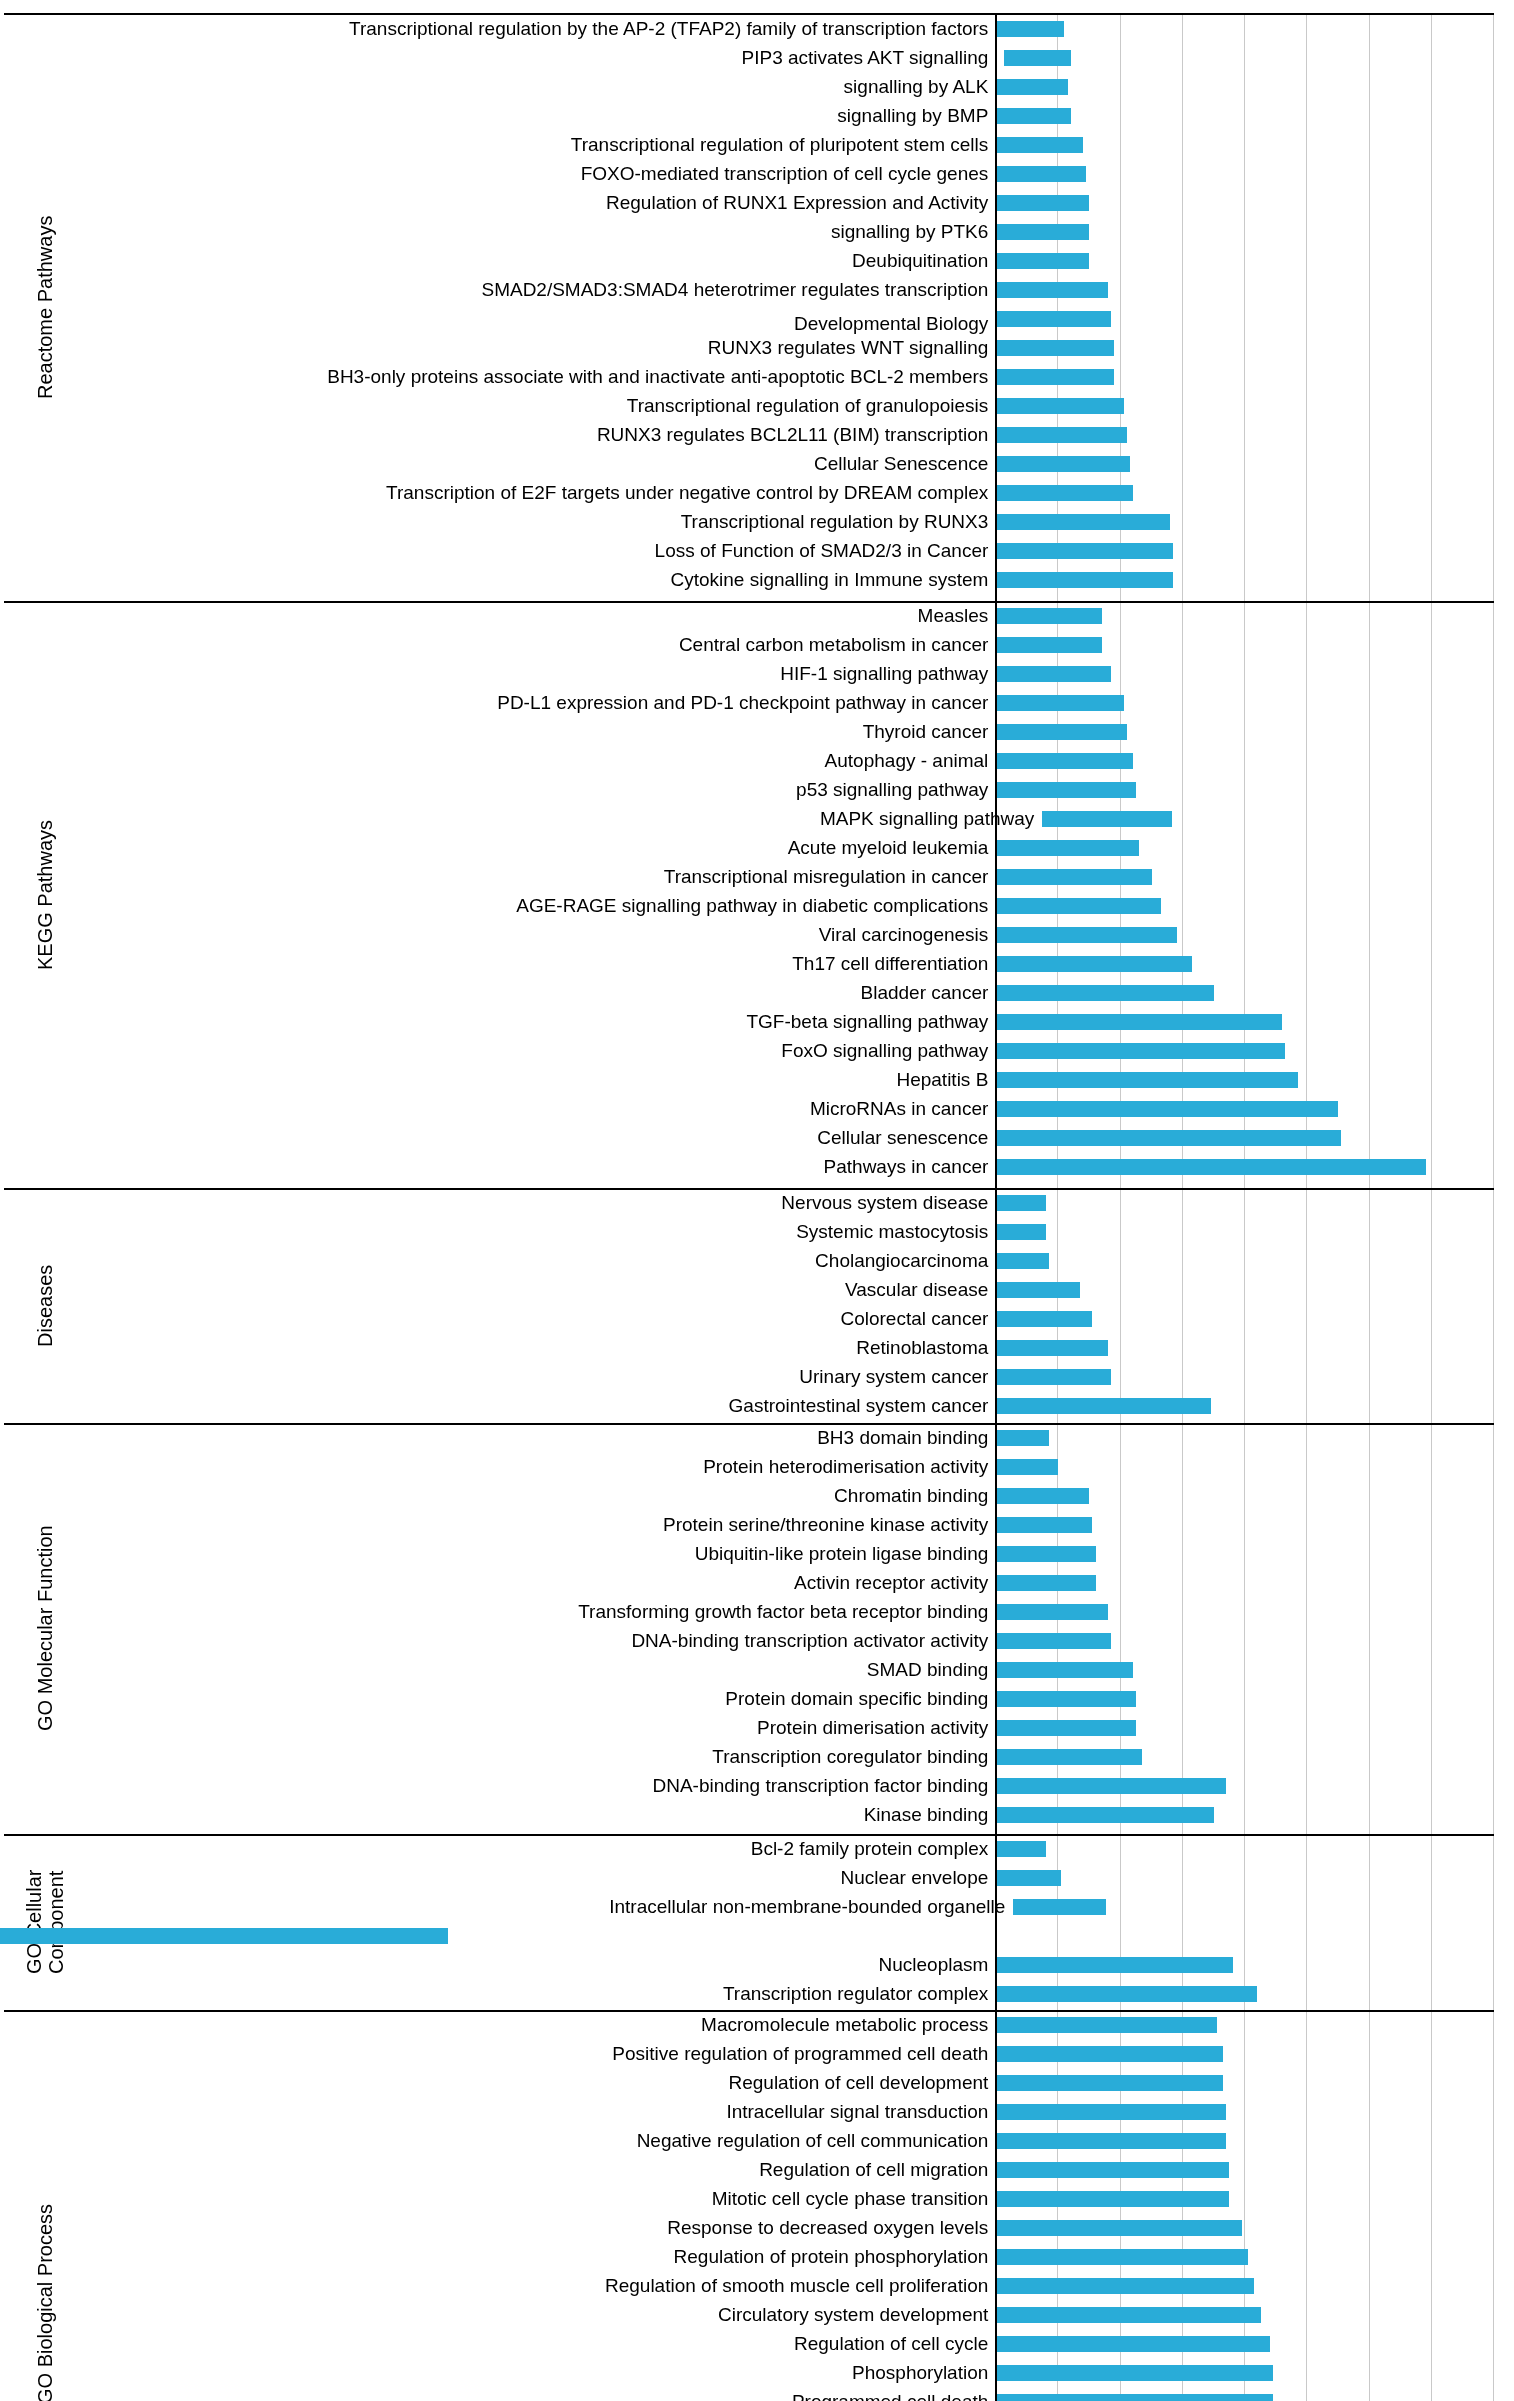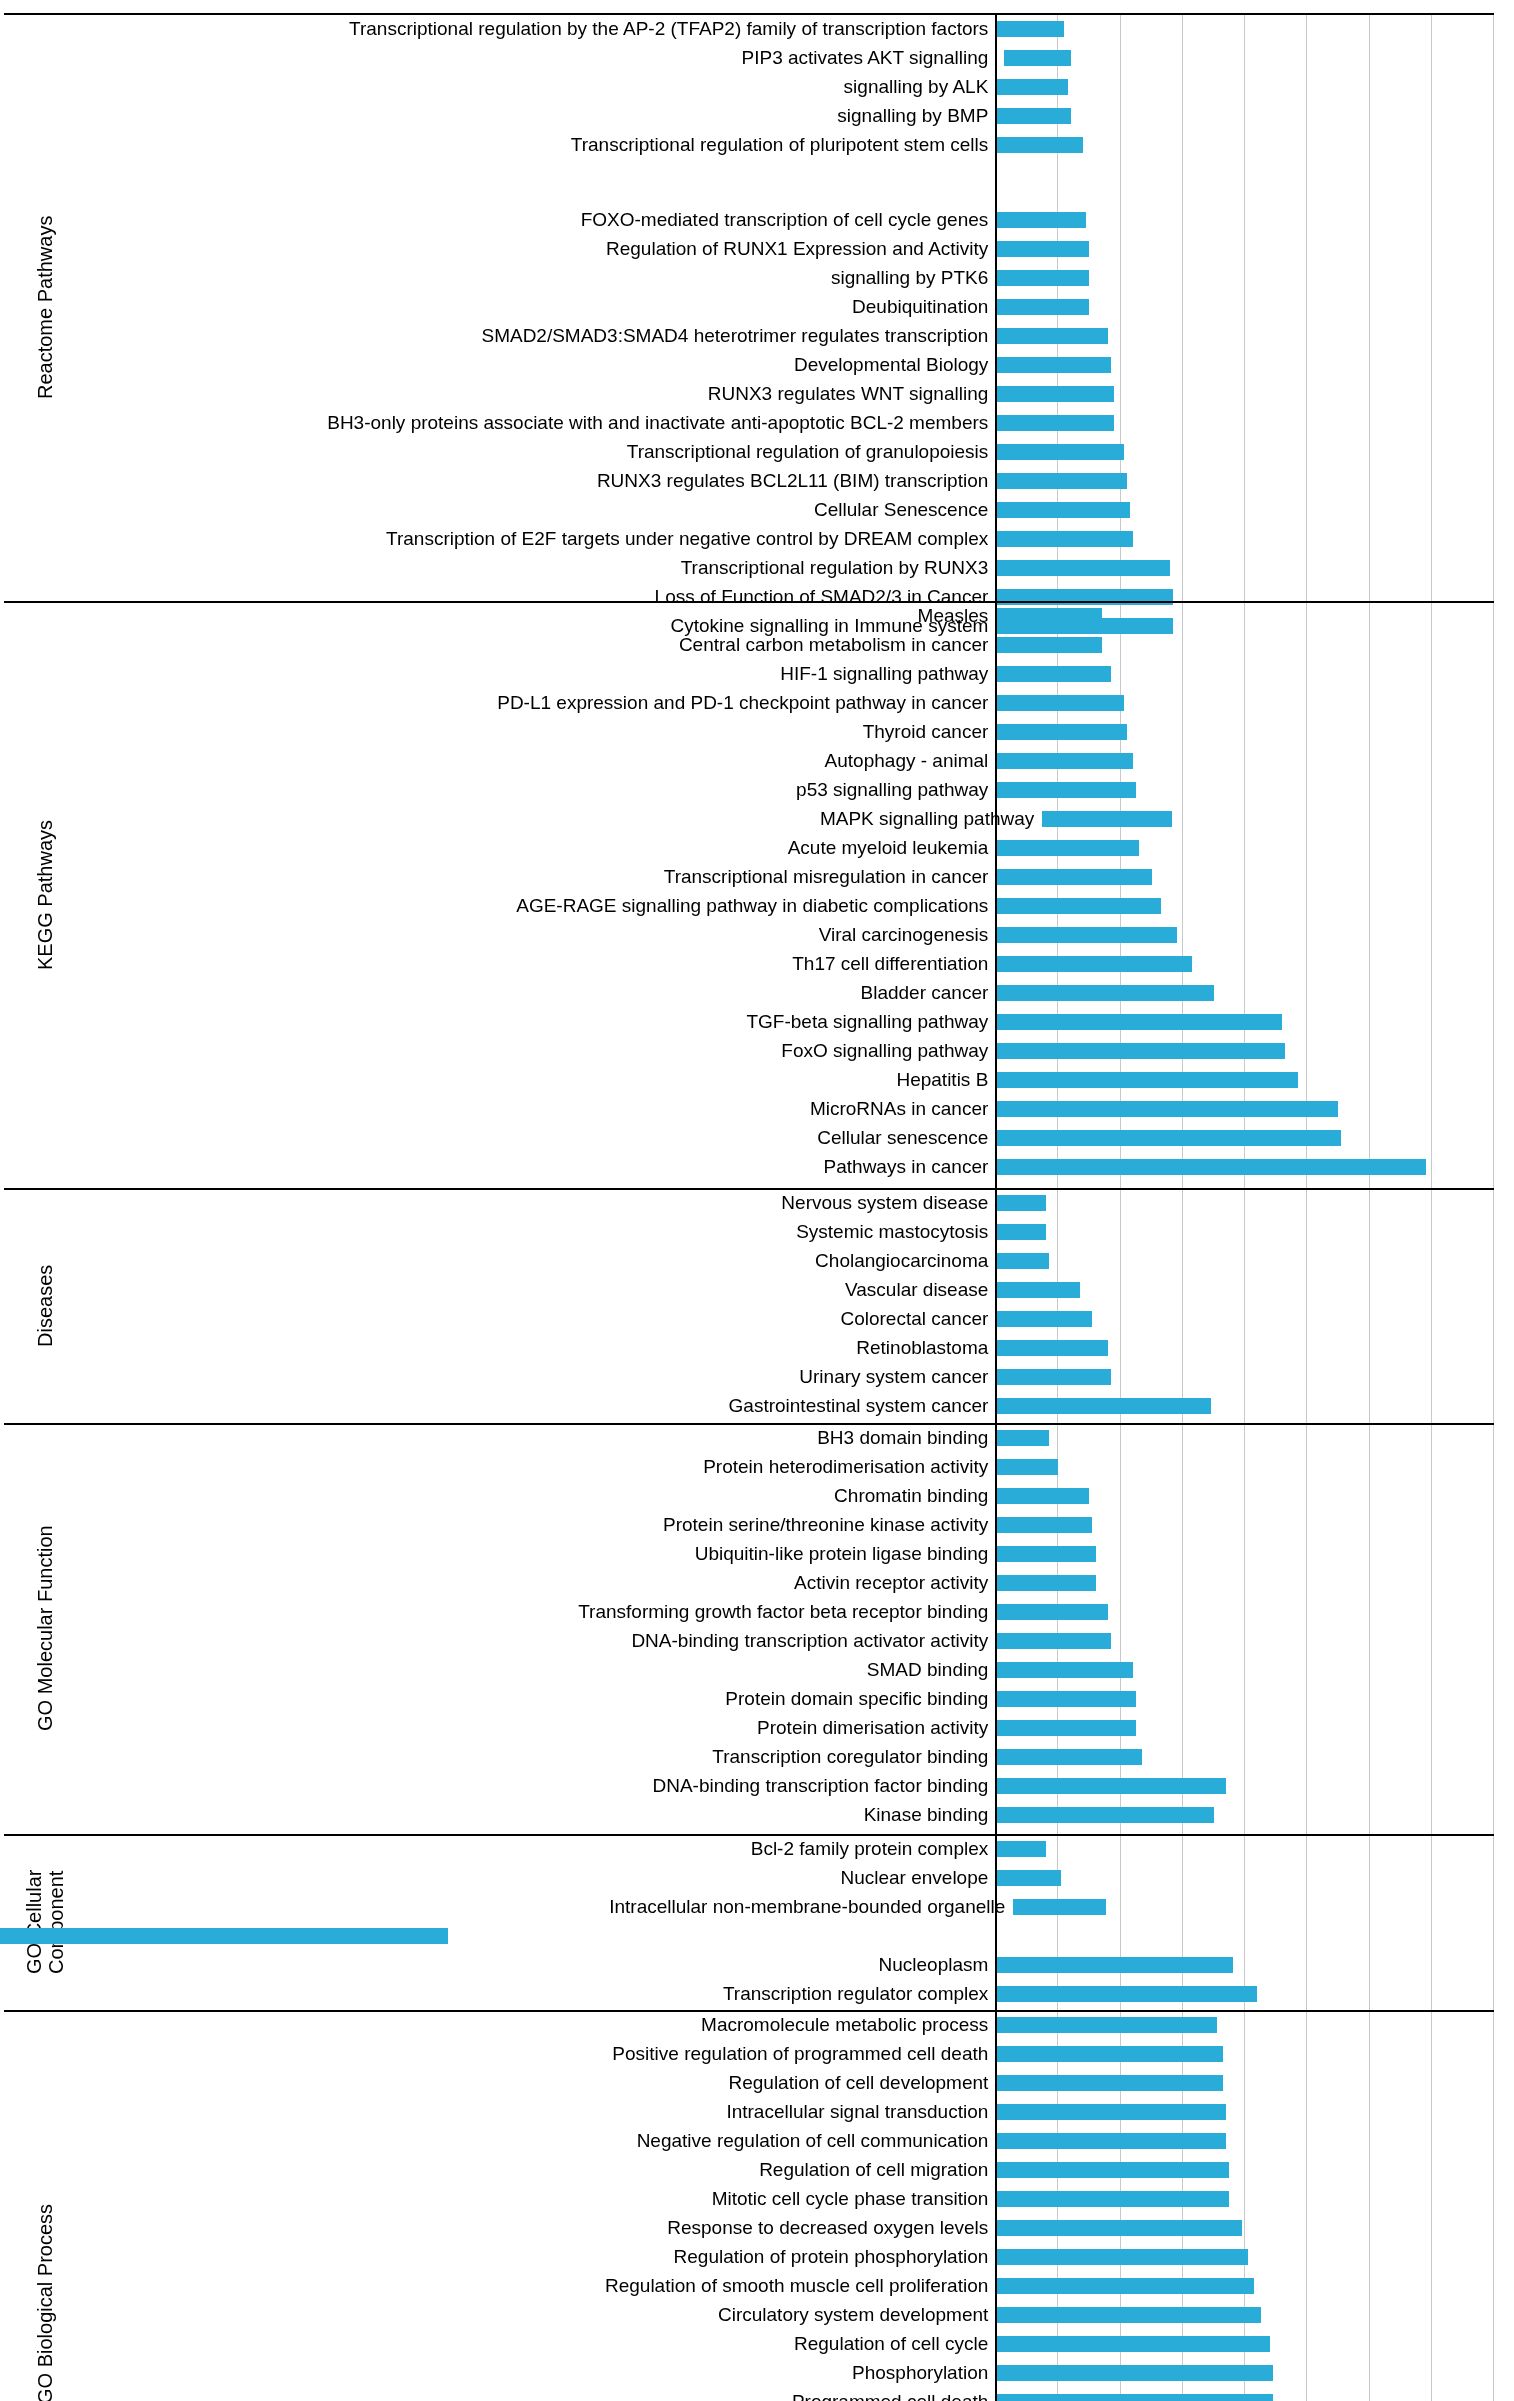--- a/index.html
+++ b/index.html
@@ -59,21 +59,21 @@
           <div class="row-track">
             <div class="bar" style="width: 15%; background: rgb(41, 172, 216);"></div>
           </div>
         </div>
         <div class="row" style="height: 29px;">
           <div class="row-label">Transcriptional regulation of pluripotent stem cells</div>
           <div class="row-track">
             <div class="bar" style="width: 17.5%; background: rgb(41, 172, 216);"></div>
           </div>
         </div>
-        <div class="row" style="height: 29px; margin-top: 46px;">
+        <div class="row" style="height: 29px;">
           <div class="row-label">FOXO-mediated transcription of cell cycle genes</div>
           <div class="row-track">
             <div class="bar" style="width: 18.125%; background: rgb(41, 172, 216);"></div>
           </div>
         </div>
         <div class="row" style="height: 29px;">
           <div class="row-label">Regulation of RUNX1 Expression and Activity</div>
           <div class="row-track">
             <div class="bar" style="width: 18.75%; background: rgb(41, 172, 216);"></div>
           </div>
@@ -89,21 +89,21 @@
           <div class="row-track">
             <div class="bar" style="width: 18.75%; background: rgb(41, 172, 216);"></div>
           </div>
         </div>
         <div class="row" style="height: 29px;">
           <div class="row-label">SMAD2/SMAD3:SMAD4 heterotrimer regulates transcription</div>
           <div class="row-track">
             <div class="bar" style="width: 22.5%; background: rgb(41, 172, 216);"></div>
           </div>
         </div>
-        <div class="row" style="height: 29px;">
+        <div class="row" style="height: 29px; align-items: flex-end;">
           <div class="row-label">Developmental Biology</div>
           <div class="row-track">
             <div class="bar" style="width: 23.125%; background: rgb(41, 172, 216);"></div>
           </div>
         </div>
         <div class="row" style="height: 29px;">
           <div class="row-label">RUNX3 regulates WNT signalling</div>
           <div class="row-track">
             <div class="bar" style="width: 23.75%; background: rgb(41, 172, 216);"></div>
           </div>

